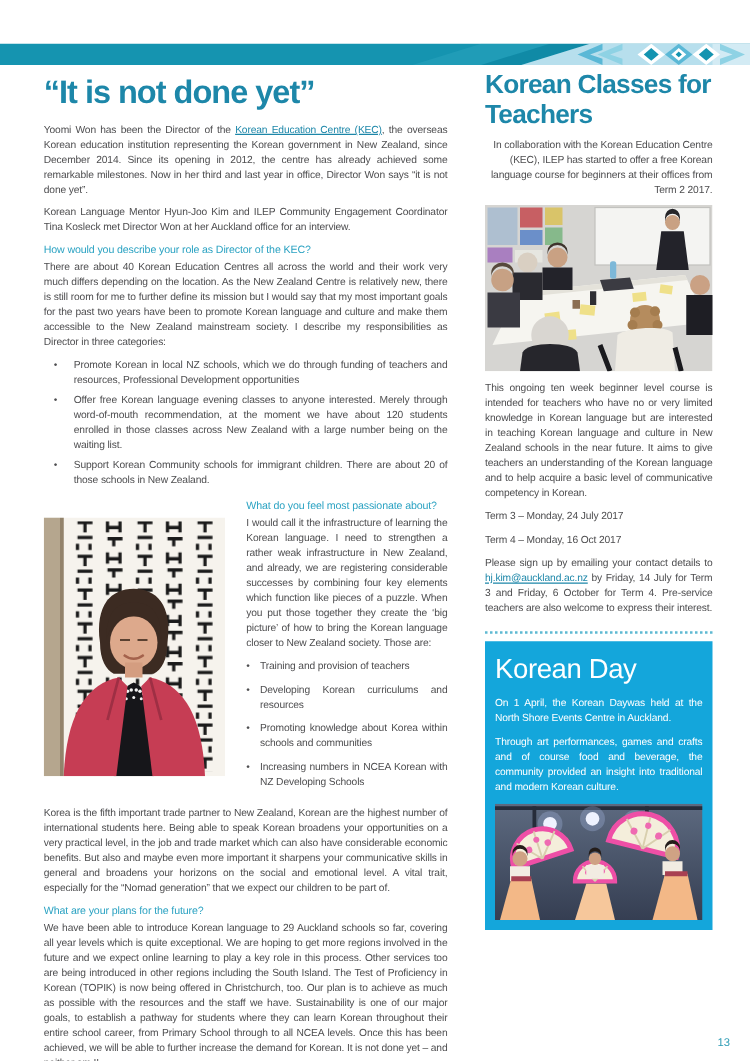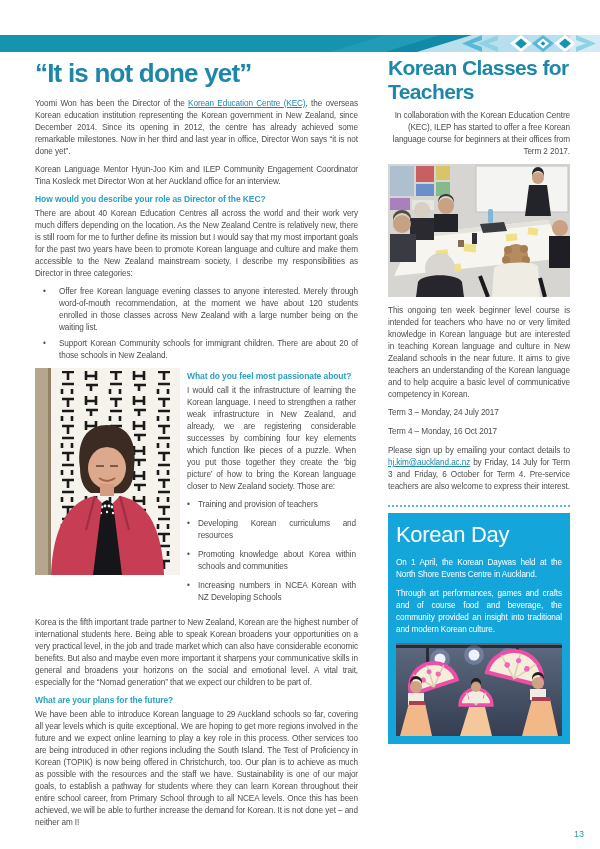--- a/index.html
+++ b/index.html
@@ -11,29 +11,29 @@
   .band { position:absolute; top:35px; left:0; width:600px; height:17px; background:#1594b0; }
   .band svg { position:absolute; right:0; top:0; width:290px; height:17px; display:block; }
 
   
   .col-left  { position:absolute; left:35px; top:58px; width:323px; }
   .col-right { position:absolute; left:388px; top:56px; width:182px; }
 
   h1.article-title { margin:0 0 9px 0; font-size:26px; font-weight:700; letter-spacing:-0.8px; color:#1d87a9; }
   p.body { margin:0 0 6px 0; font-size:8.2px; line-height:12px; letter-spacing:-0.1px; text-align:justify; }
   p.body.left-align { text-align:right; }
-  h3.q { margin:3px 0 4px 0; font-size:8.5px; font-weight:700; letter-spacing:-0.1px; color:#2aa2c2; }
+  h3.q { margin:3px 0 4px 0; font-size:8.5px; font-weight:400; letter-spacing:-0.1px; color:#2aa2c2; }
   a.link { color:#1d87a9; text-decoration:underline; cursor:pointer; }
 
   ul.bullets { list-style:none; margin:0 0 6px 0; padding:0; }
   ul.bullets li { position:relative; padding-left:24px; margin:0 0 4px 0;
                   font-size:8.2px; line-height:12px; letter-spacing:-0.1px; text-align:justify; }
   ul.bullets li::before { content:"\2022"; position:absolute; left:8px; top:0; color:#4e4e50; }
 
-  .media-row { display:flex; gap:7px; margin:2px 0 6px 0; }
+  .media-row { display:flex; gap:17px; margin:2px 0 6px 0;align-items:center; }
   .photo-portrait { width:145px; height:207px; flex:none; }
   .photo-portrait svg { width:100%; height:100%; display:block; }
   .media-text { width:169px; }
   .media-text ul.bullets li { padding-left:11px; margin-bottom:7px; }
   .media-text ul.bullets li::before { left:0; }
 
   h2.right-title { margin:0 0 6px 0; font-size:21px; line-height:24px; font-weight:700; letter-spacing:-0.6px; color:#1d87a9; }
   .photo-classroom { width:182px; height:133px; margin:2px 0 8px 0; }
   .photo-classroom svg { width:100%; height:100%; display:block; }
   p.term { margin:0 0 7px 0; font-size:8.2px; line-height:12px; letter-spacing:-0.1px; }
@@ -75,20 +75,21 @@
     <h1 class="article-title">“It is not done yet”</h1>
 
     <p class="body"><span>Yoomi Won has been the Director of the </span><a class="link">Korean Education Centre (KEC)</a><span>, the overseas Korean education institution representing the Korean government in New Zealand, since December 2014. Since its opening in 2012, the centre has already achieved some remarkable milestones. Now in her third and last year in office, Director Won says “it is not done yet”.</span></p>
 
     <p class="body">Korean Language Mentor Hyun-Joo Kim and ILEP Community Engagement Coordinator Tina Kosleck met Director Won at her Auckland office for an interview.</p>
 
     <h3 class="q">How would you describe your role as Director of the KEC?</h3>
     <p class="body">There are about 40 Korean Education Centres all across the world and their work very much differs depending on the location. As the New Zealand Centre is relatively new, there is still room for me to further define its mission but I would say that my most important goals for the past two years have been to promote Korean language and culture and make them accessible to the New Zealand mainstream society. I describe my responsibilities as Director in three categories:</p>
 
     <ul class="bullets">
+      <li>Promote Korean in local NZ schools, which we do through funding of teachers and resources, Professional Development opportunities</li>
       <li>Offer free Korean language evening classes to anyone interested. Merely through word-of-mouth recommendation, at the moment we have about 120 students enrolled in those classes across New Zealand with a large number being on the waiting list.</li>
       <li>Support Korean Community schools for immigrant children. There are about 20 of those schools in New Zealand.</li>
     </ul>
 
     <div class="media-row">
       <div class="photo-portrait">
         <svg viewBox="0 0 145 207" preserveAspectRatio="none">
           <defs>
             <pattern id="cal1" width="24" height="27" patternUnits="userSpaceOnUse">
               <path d="M3,4 h12 M9,4 v8 M3,16 h12 M3,21 v5 M13,21 v5" stroke="#1a1a1a" stroke-width="2.6" fill="none"></path>

